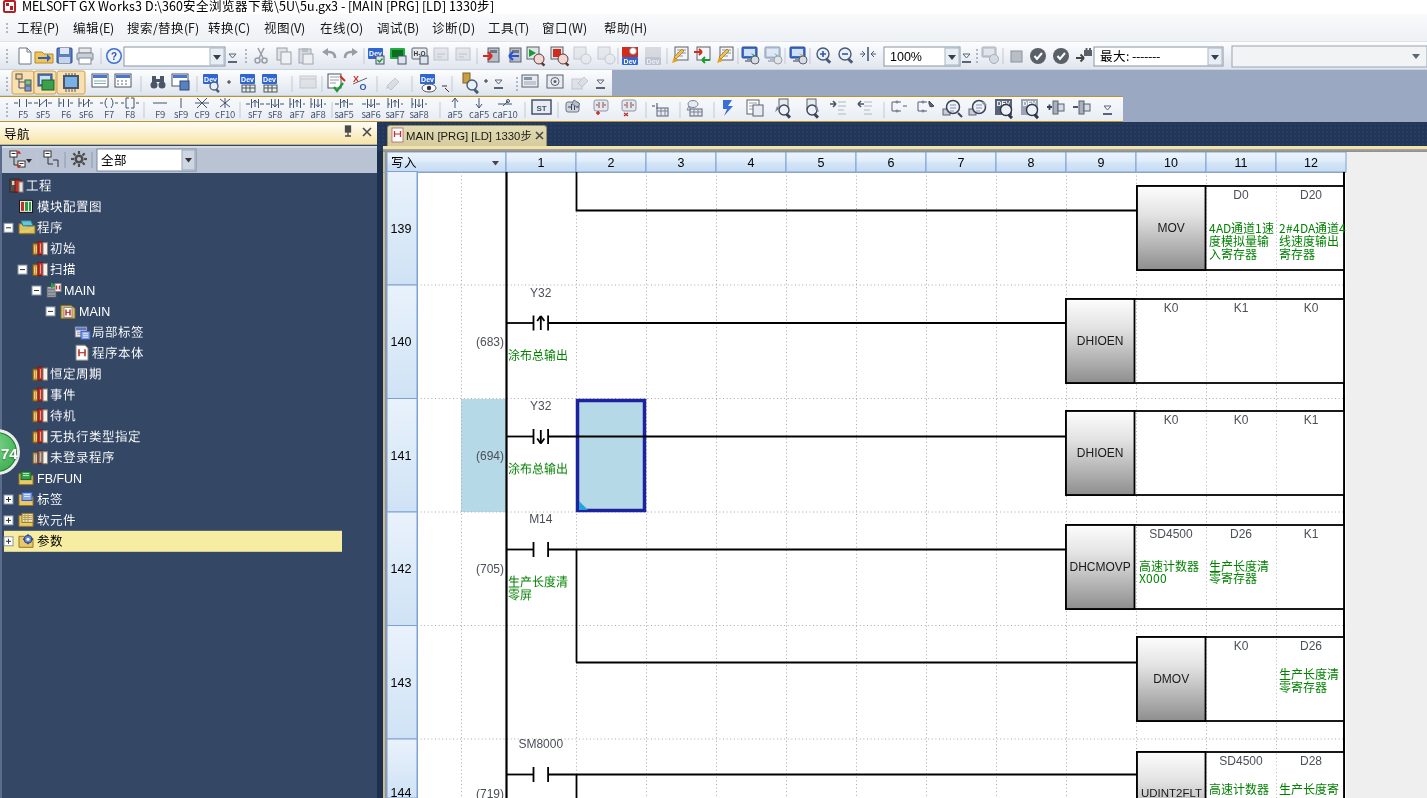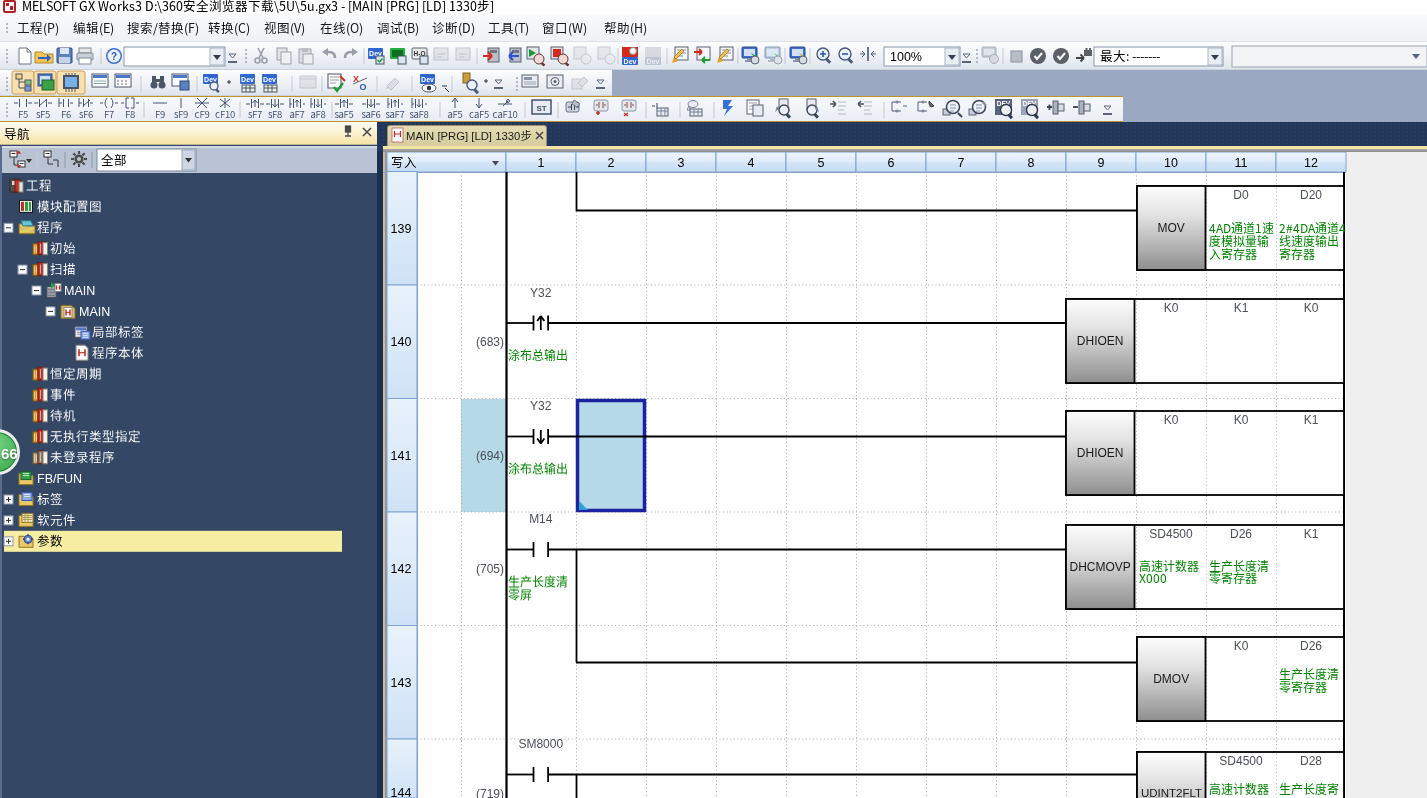--- a/index.html
+++ b/index.html
@@ -1106,21 +1106,21 @@
       <circle cx="9" cy="6" r="4" fill="#6a86c8" stroke="#2c4a90"></circle>
       <circle cx="9" cy="6" r="1.5" fill="#fff"></circle>
       <path d="M9 1v2M9 9v2M4 6h2M12 6h2" stroke="#2c4a90" stroke-width="1.5"></path>
     </g>
     <g fill="#000">
       <path transform="translate(37 423.8)" d="M6.8 -5.3C6 -4.7 4.4 -4.1 3.2 -3.8C3.4 -3.6 3.6 -3.3 3.8 -3.1C5 -3.5 6.6 -4.1 7.6 -4.9L6.8 -5.3ZM7.9 -3.8C6.8 -3 4.8 -2.2 3 -1.9C3.2 -1.7 3.4 -1.4 3.5 -1.2C5.4 -1.6 7.5 -2.4 8.7 -3.4L7.9 -3.8ZM9.5 -2.4C8.1 -1 5.3 -0.2 2.2 0.2C2.4 0.4 2.5 0.8 2.7 1C5.9 0.6 8.8 -0.3 10.4 -2L9.5 -2.4ZM2.2 -7.8C2.5 -7.8 2.9 -7.9 5 -8C4.9 -7.6 4.7 -7.2 4.4 -6.8L0.7 -6.8L0.7 -6L3.8 -6C3 -4.9 1.8 -4 0.5 -3.4C0.7 -3.2 1 -2.8 1.2 -2.6C2.7 -3.4 4 -4.5 5 -6L7.6 -6C8.5 -4.6 10 -3.4 11.4 -2.7C11.6 -2.9 11.9 -3.3 12.1 -3.5C10.8 -4 9.5 -4.9 8.6 -6L11.9 -6L11.9 -6.8L5.5 -6.8C5.7 -7.3 5.9 -7.7 6.1 -8.2L9.6 -8.4C9.9 -8 10.2 -7.7 10.4 -7.5L11.2 -8.1C10.5 -8.9 9.1 -9.9 8 -10.6L7.2 -10.1C7.7 -9.8 8.2 -9.5 8.7 -9.1L3.9 -8.9C4.7 -9.4 5.5 -10 6.2 -10.6L5.4 -11.1C4.5 -10.1 3.2 -9.2 2.8 -9C2.5 -8.8 2.2 -8.7 2 -8.6C2 -8.4 2.2 -7.9 2.2 -7.8Z"></path>
       <path transform="translate(50 423.8)" d="M5.5 -10.8C5.3 -10.3 4.9 -9.6 4.6 -9.2L5.2 -8.9C5.5 -9.3 6 -9.9 6.3 -10.4L5.5 -10.8ZM1.1 -10.4C1.4 -9.9 1.8 -9.3 1.9 -8.8L2.6 -9.2C2.5 -9.6 2.1 -10.2 1.8 -10.7L1.1 -10.4ZM5.1 -3.2C4.8 -2.6 4.4 -2 4 -1.5C3.5 -1.8 3 -2 2.5 -2.2C2.7 -2.5 2.9 -2.8 3.1 -3.2L5.1 -3.2ZM1.4 -1.9C2 -1.6 2.7 -1.3 3.3 -1C2.5 -0.4 1.5 -0 0.5 0.2C0.7 0.4 0.9 0.7 1 0.9C2.1 0.6 3.2 0.1 4.1 -0.6C4.5 -0.4 4.9 -0.1 5.1 0.1L5.7 -0.5C5.5 -0.7 5.1 -0.9 4.7 -1.2C5.3 -1.9 5.9 -2.7 6.2 -3.8L5.7 -4L5.5 -4L3.5 -4L3.7 -4.8L2.9 -4.9C2.8 -4.6 2.7 -4.3 2.6 -4L0.9 -4L0.9 -3.2L2.2 -3.2C1.9 -2.7 1.6 -2.2 1.4 -1.9ZM3.2 -11L3.2 -8.8L0.6 -8.8L0.6 -8L2.9 -8C2.3 -7 1.4 -6.1 0.5 -5.7C0.7 -5.5 0.9 -5.1 1 -4.8C1.8 -5.3 2.6 -6.1 3.2 -7L3.2 -5.2L4.1 -5.2L4.1 -7.2C4.7 -6.7 5.4 -6 5.8 -5.7L6.3 -6.5C6 -6.7 4.9 -7.5 4.3 -8L6.6 -8L6.6 -8.8L4.1 -8.8L4.1 -11L3.2 -11ZM7.9 -10.9C7.5 -8.8 7 -6.5 6 -4.9C6.2 -4.7 6.6 -4.4 6.7 -4.2C7 -4.8 7.3 -5.4 7.6 -6.1C7.8 -4.7 8.2 -3.4 8.7 -2.5C8 -1.3 7 -0.4 5.6 0.3C5.8 0.5 6.1 0.8 6.2 1C7.4 0.4 8.4 -0.5 9.1 -1.6C9.8 -0.5 10.5 0.3 11.5 0.9C11.7 0.7 11.9 0.3 12.1 0.2C11.1 -0.4 10.3 -1.3 9.6 -2.4C10.3 -3.7 10.7 -5.6 11 -8L11.8 -8L11.8 -8.9L8.3 -8.9C8.5 -9.5 8.6 -10.2 8.7 -10.8L7.9 -10.9ZM10.1 -8C9.9 -6.2 9.6 -4.6 9.2 -3.4C8.7 -4.7 8.3 -6.3 8.1 -8L10.1 -8Z"></path>
     </g>
   </svg>
 <div style="position:absolute;left:-26px;top:429px;width:46px;height:46px;background:radial-gradient(circle at 38% 32%,#80d88e,#2fa344);border:3px solid #ededed;border-radius:50%;box-shadow:0 0 0 1px #1c7a2e inset;z-index:40;">
-    <span style="position:absolute;left:24px;top:13px;color:#fff;font-size:15px;font-weight:bold;text-shadow:0 1px 2px rgba(0,0,0,0.4)">66</span>
+    <span style="position:absolute;left:24px;top:13px;color:#fff;font-size:15px;font-weight:bold;text-shadow:0 1px 2px rgba(0,0,0,0.4)">74</span>
   </div>
 <div style="position:absolute;left:377px;top:122px;width:1050px;height:29px;background:#22365a;background-image:radial-gradient(#283d60 1px,transparent 1px);background-size:4px 4px;"></div>
 <div style="position:absolute;left:383px;top:146px;width:1044px;height:3px;background:#f2e4a6;"></div>
 <div style="position:absolute;left:383px;top:149px;width:1044px;height:3px;background:linear-gradient(#a8a8a8,#8c8c8c);"></div>
 <div style="position:absolute;left:387px;top:125px;width:160px;height:21px;background:linear-gradient(#e4dcb4,#d5cb9d);border:1px solid #9a9069;border-bottom:none;border-radius:3px 3px 0 0;"></div>
 <svg class="ab" style="left:387px;top:125px" width="170" height="21" viewBox="0 0 170 21">
     <rect x="5" y="3" width="11" height="14" fill="#fff" stroke="#b06060" stroke-width="0.8"></rect>
     <path d="M7.5 6v6M13.5 6v6" stroke="#c03028" stroke-width="1.3"></path>
     <path d="M8 9h5" stroke="#c03028"></path>
     <text x="19" y="15" font-size="11.3" fill="#1a1a1a" font-family="Liberation Sans,sans-serif" font-weight="normal">MAIN [PRG] [LD] 1330</text>

